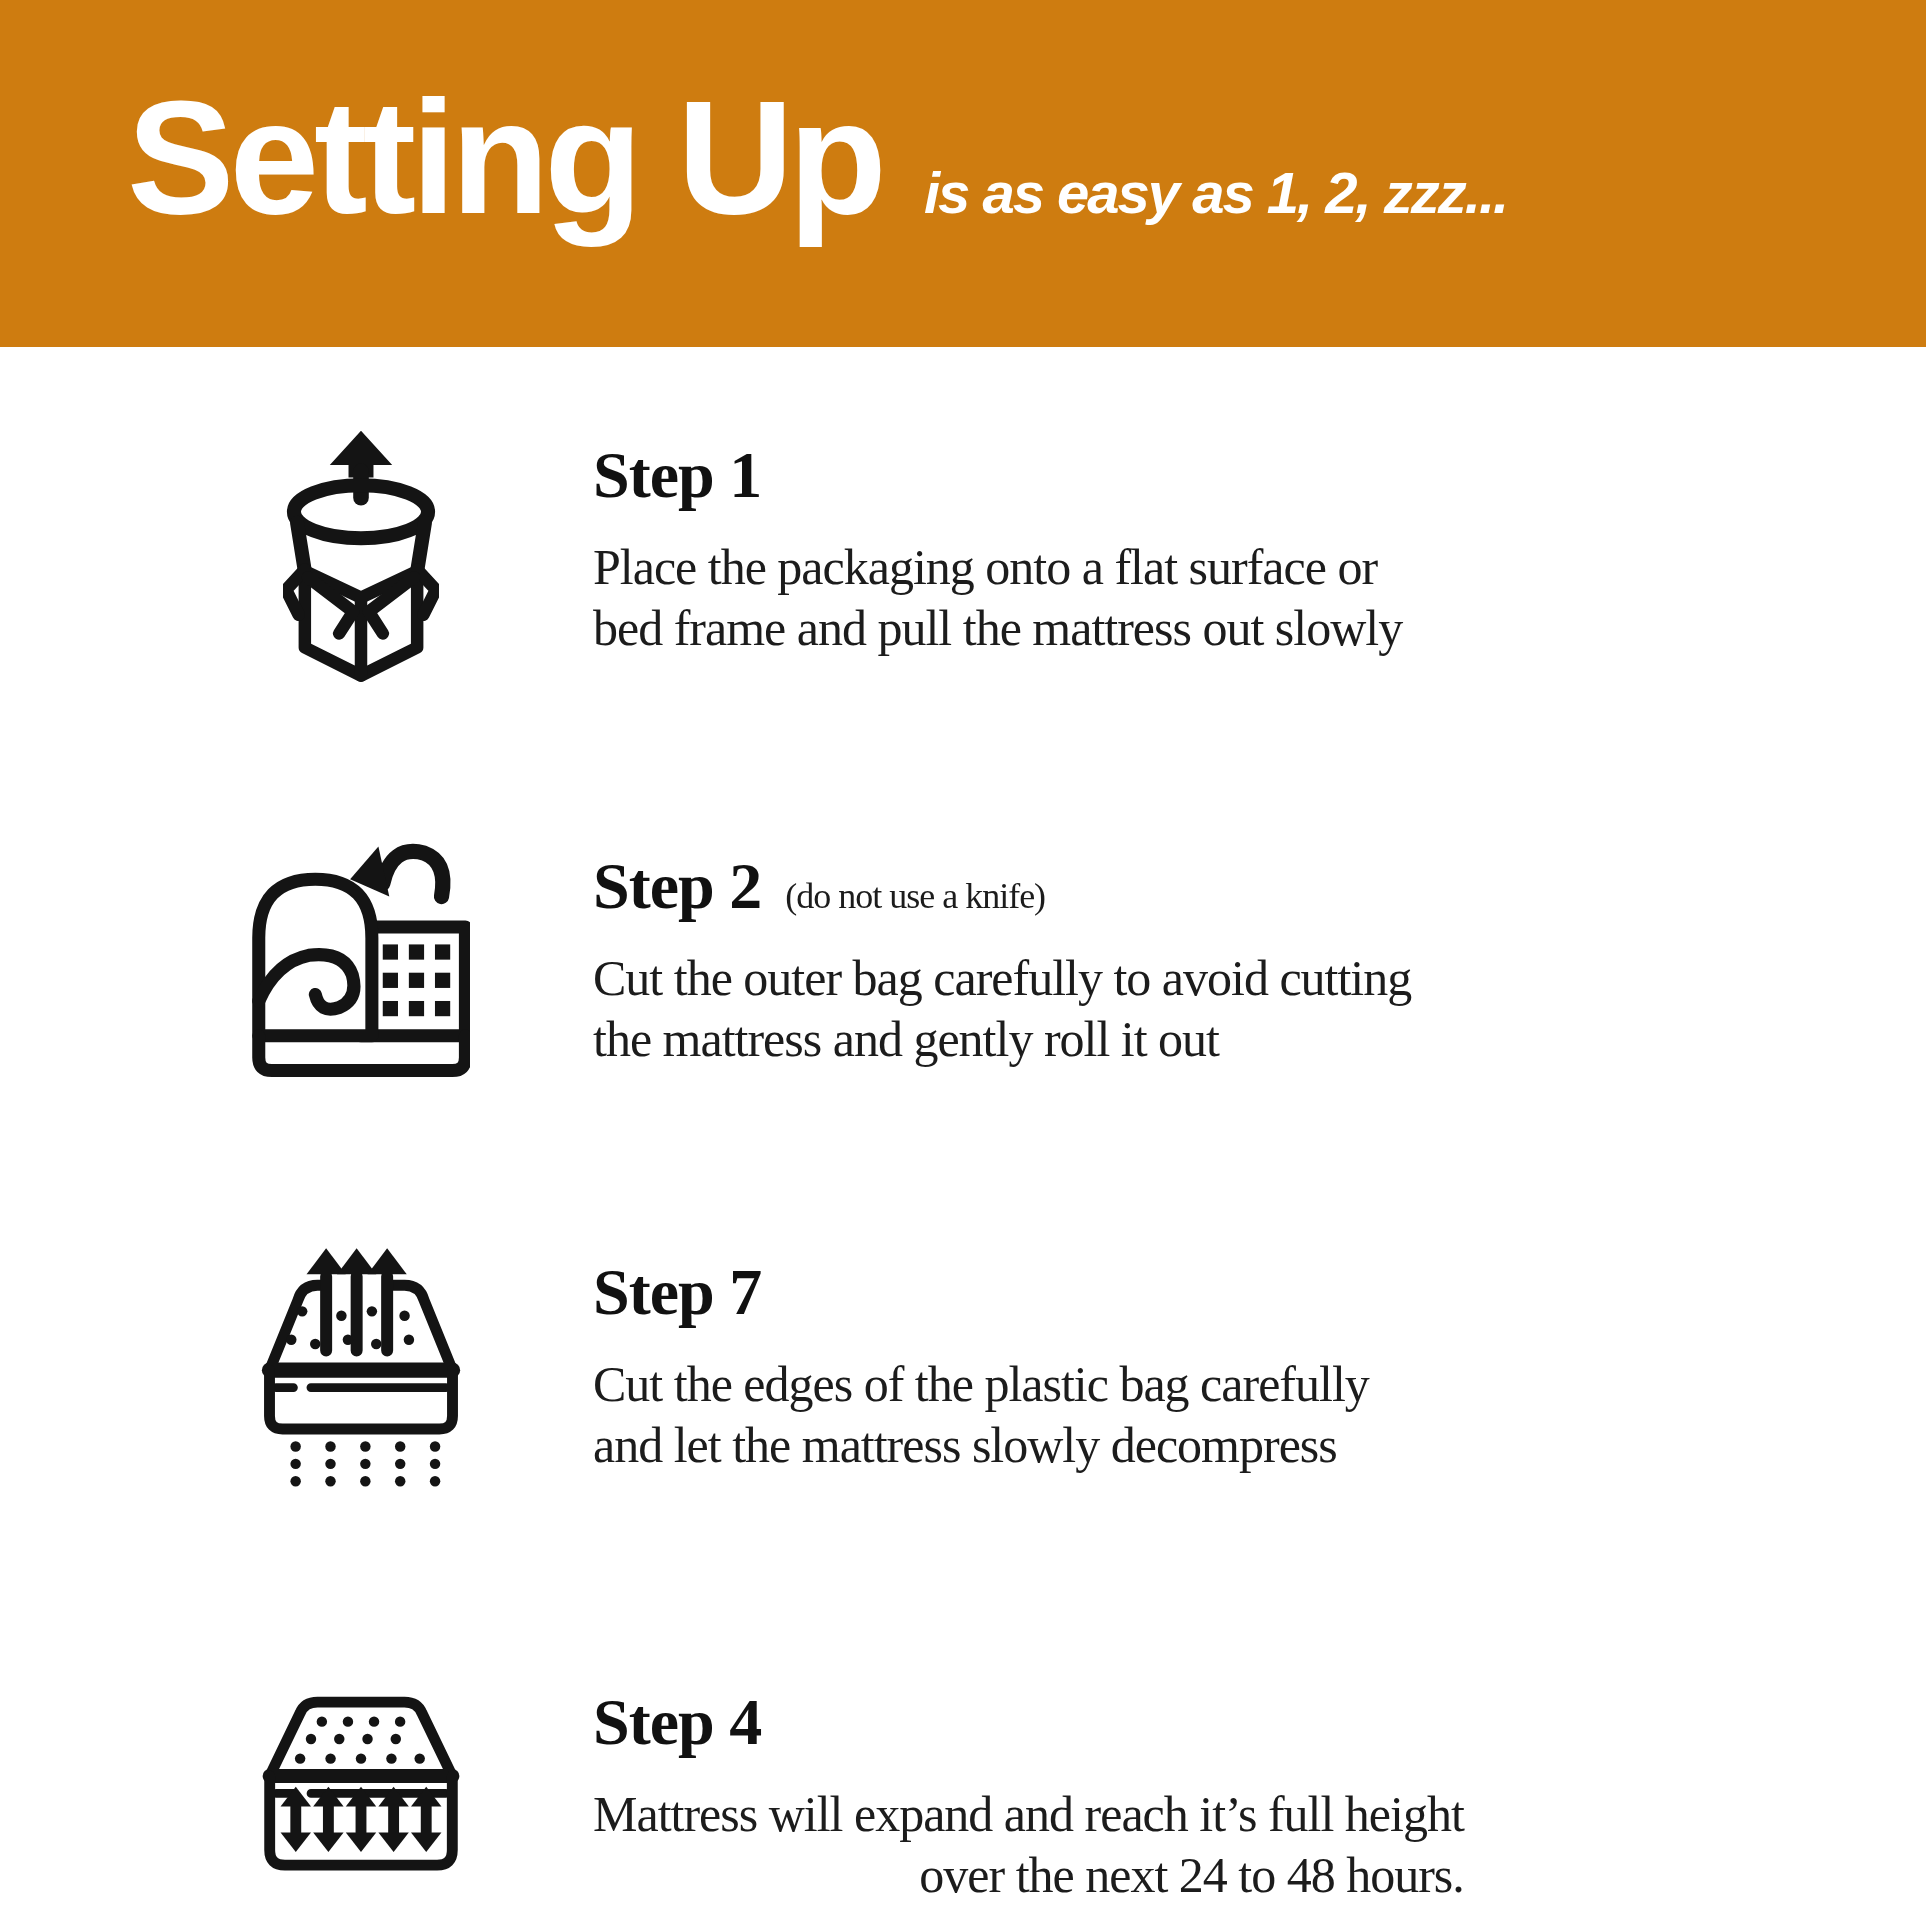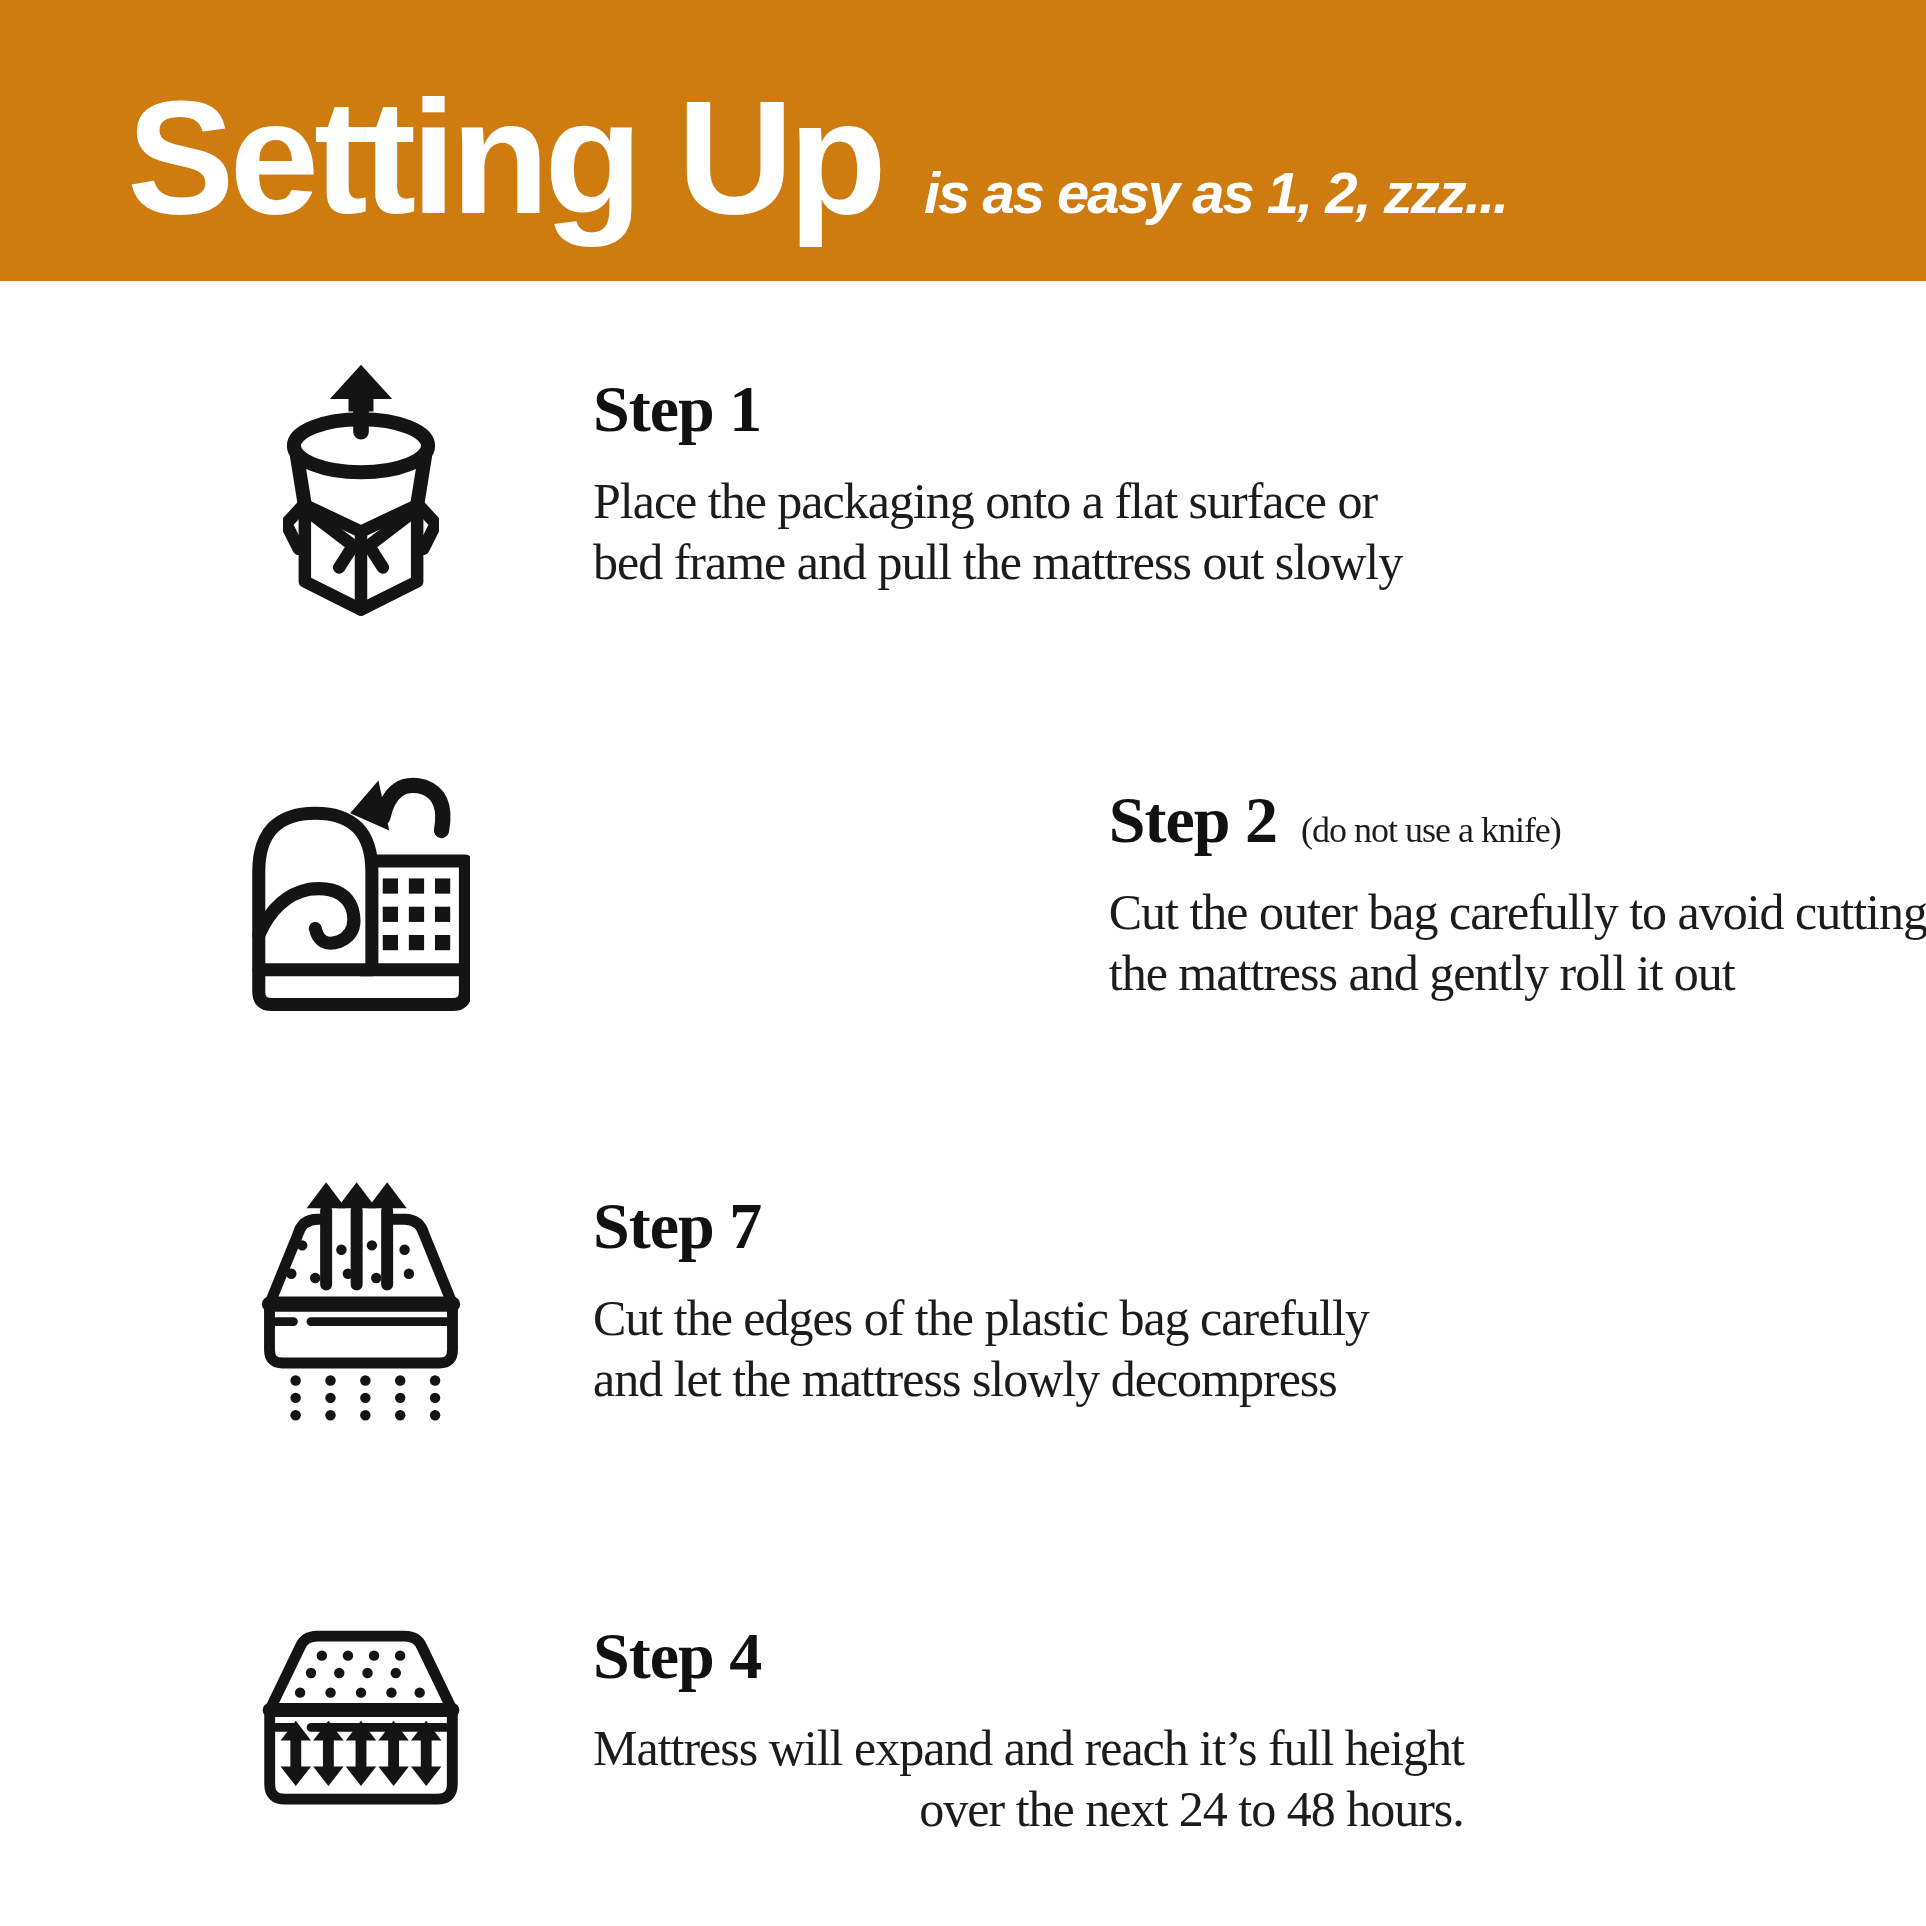--- a/index.html
+++ b/index.html
@@ -1,31 +1,31 @@
 <!DOCTYPE html>
 <html style="--accent: #CE7C10; --on-accent: #FFFFFF;"><head>
 <meta charset="utf-8">
 <style>
   * { margin:0; padding:0; box-sizing:border-box; }
   html,body { width:1927px; height:1927px; background:#ffffff; overflow:hidden;
               font-family:"Liberation Sans", sans-serif; color:#141414; }
 
   
-  .banner { width:1927px; height:281px; background:var(--accent,#CE7C10);
+  .banner { width:1927px; height:347px; background:var(--accent,#CE7C10);
             display:flex; align-items:baseline; padding:77px 0 0 127px; overflow:hidden; }
   .banner .title { color:var(--on-accent,#ffffff); font-size:161px; font-weight:bold;
                    letter-spacing:-5px; line-height:1; white-space:nowrap; }
   .banner .tagline { color:var(--on-accent,#ffffff); font-size:58px; font-weight:bold;
                      letter-spacing:-2px; line-height:1; margin-left:42px; white-space:nowrap;font-style:italic; }
 
   
   .steps { display:flex; flex-direction:column;font-family:Liberation Serif, serif; }
   .step { display:flex; align-items:flex-start; }
   .step-1 { margin-top:82px; }
-  .step-2 { margin-top:158px;justify-content:space-between; }
+  .step-2 { margin-top:158px; }
   .step-3 { margin-top:158px; }
   .step-4 { margin-top:186px;text-align:right; }
 
   .icon-col { width:222px; margin-left:250px; flex:0 0 auto;
               display:flex; justify-content:center; }
   .icon-col svg { display:block; }
   .ic { stroke:#141414; fill:none; stroke-linecap:round; stroke-linejoin:round; }
   .icf { fill:#141414; stroke:none; }
   .icw { fill:#ffffff; stroke:#141414; stroke-linejoin:round; }
 

